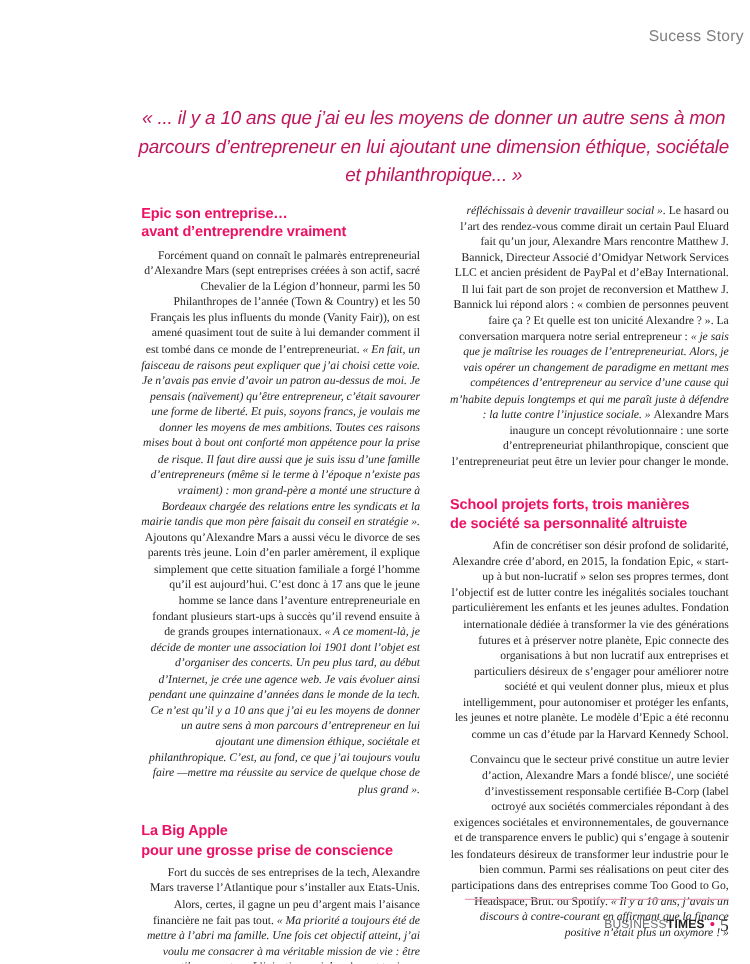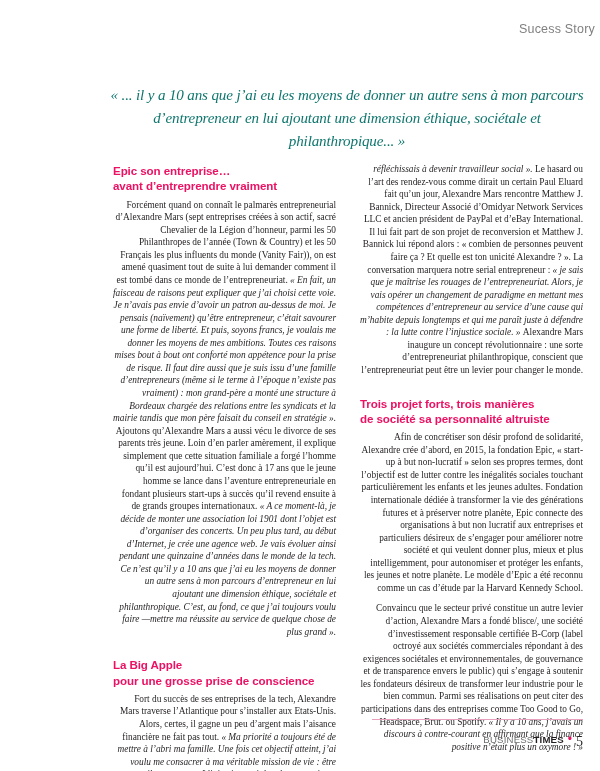--- a/index.html
+++ b/index.html
@@ -57,25 +57,25 @@
     top: -1px;
   }
 
   
   .pullquote {
     position: absolute;
     top: 84px;
     left: 62px;
     width: 476px;
     text-align: center;
-    font-family: Liberation Serif, serif;
+    font-family: Liberation Sans, sans-serif;
     font-style: italic;
     font-size: 15.1px;
     line-height: 1.52;
-    color: #0f766e;
+    color: #be185d;
     letter-spacing: -0.15px;
   }
 
   
   .columns {
     position: absolute;
     top: 163px;
     left: 66px;
     width: 470px;
     display: flex;
@@ -183,21 +183,21 @@
       </h2>
       <p><span>Fort du succès de ses entreprises de la tech, Alexandre Mars traverse l’Atlantique pour s’installer aux Etats-Unis. Alors, certes, il gagne un peu d’argent mais l’aisance financière ne fait pas tout. </span><i>« Ma priorité a toujours été de mettre à l’abri ma famille. Une fois cet objectif atteint, j’ai voulu me consacrer à ma véritable mission de vie : être utile aux autres. L’injustice sociale m’ayant toujours révolté, je</i></p>
     </div>
 
     <div class="col">
       <p><i>réfléchissais à devenir travailleur social ». </i><span>Le hasard ou l’art des rendez-vous comme dirait un certain Paul Eluard fait qu’un jour, Alexandre Mars rencontre Matthew J. Bannick, Directeur Associé d’Omidyar Network Services LLC et ancien président de PayPal et d’eBay International. Il lui fait part de son projet de reconversion et Matthew J. Bannick lui répond alors : « combien de personnes peuvent faire ça ? Et quelle est ton unicité Alexandre ? ». La conversation marquera notre serial entrepreneur : </span><i>« je sais que je maîtrise les rouages de l’entrepreneuriat. Alors, je vais opérer un changement de paradigme en mettant mes compétences d’entrepreneur au service d’une cause qui m’habite depuis longtemps et qui me paraît juste à défendre : la lutte contre l’injustice sociale. » </i><span>Alexandre Mars inaugure un concept révolutionnaire : une sorte d’entrepreneuriat philanthropique, conscient que l’entrepreneuriat peut être un levier pour changer le monde.</span></p>
 
       <div class="block-gap"></div>
 
       <h2 class="section-title">
-        <span>Trois projet forts, trois manières</span><br>
+        <span>School projets forts, trois manières</span><br>
         <span>de société sa personnalité altruiste</span>
       </h2>
       <p>Afin de concrétiser son désir profond de solidarité, Alexandre crée d’abord, en 2015, la fondation Epic, « start-up à but non-lucratif » selon ses propres termes, dont l’objectif est de lutter contre les inégalités sociales touchant particulièrement les enfants et les jeunes adultes. Fondation internationale dédiée à transformer la vie des générations futures et à préserver notre planète, Epic connecte des organisations à but non lucratif aux entreprises et particuliers désireux de s’engager pour améliorer notre société et qui veulent donner plus, mieux et plus intelligemment, pour autonomiser et protéger les enfants, les jeunes et notre planète. Le modèle d’Epic a été reconnu comme un cas d’étude par la Harvard Kennedy School.</p>
       <p><span>Convaincu que le secteur privé constitue un autre levier d’action, Alexandre Mars a fondé blisce/, une société d’investissement responsable certifiée B-Corp (label octroyé aux sociétés commerciales répondant à des exigences sociétales et environnementales, de gouvernance et de transparence envers le public) qui s’engage à soutenir les fondateurs désireux de transformer leur industrie pour le bien commun. Parmi ses réalisations on peut citer des participations dans des entreprises comme Too Good to Go, Headspace, Brut. ou Spotify. </span><i>« Il y a 10 ans, j’avais un discours à contre-courant en affirmant que la finance positive n’était plus un oxymore ! »</i></p>
     </div>
 
   </div>
 
   <div class="footer-rule"></div>
 

